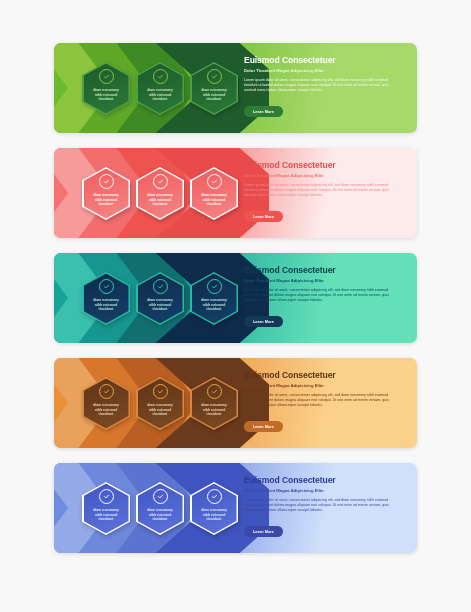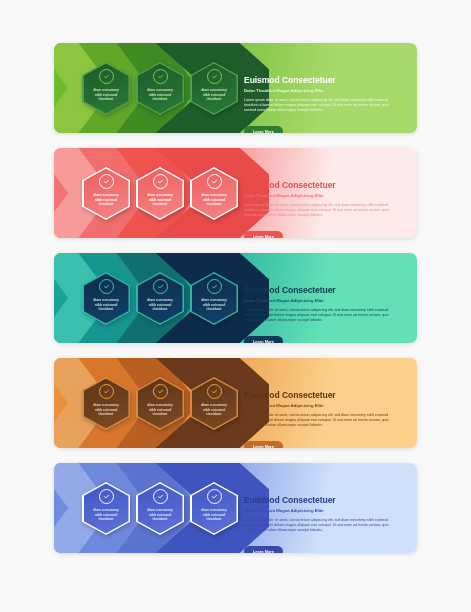--- a/index.html
+++ b/index.html
@@ -75,21 +75,20 @@
     font-size:3.4px;line-height:4.6px;
     text-align:center;
     letter-spacing:.05px;
     width:40px;
     font-weight:600;
   }
   .content{
     position:absolute;
     left:190px;top:12px;right:10px;
     z-index:6;
-    margin-top:20px;
   }
   .title{
     font-size:8.6px;font-weight:bold;
     letter-spacing:-.1px;
     margin:0 0 2.5px 0;
   }
   .subtitle{
     font-size:4.2px;font-weight:bold;
     letter-spacing:.02px;
     margin:0 0 5px 0;

